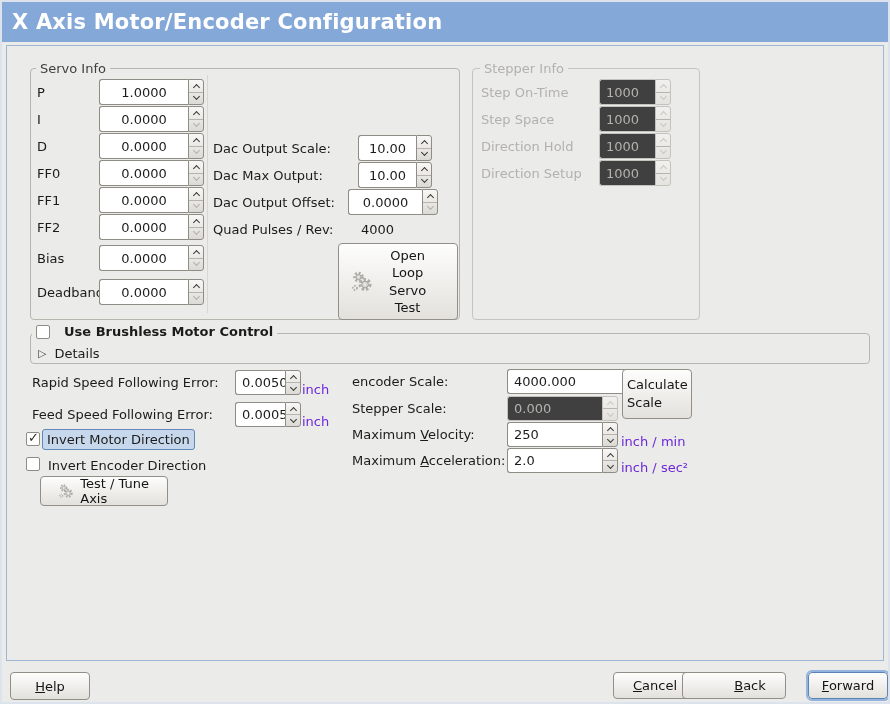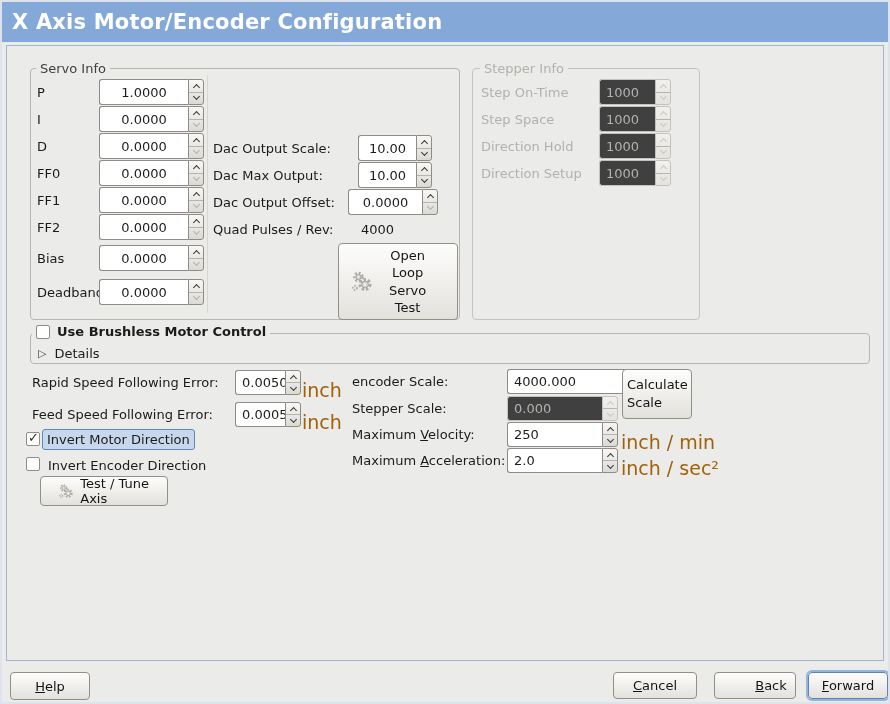--- a/index.html
+++ b/index.html
@@ -63,21 +63,21 @@
         position:relative; flex:none; }
   .cb .tick { position:absolute; left:1px; top:-3px; font-size:13px; color:#2b2b29; }
 
   .hl-label { position:absolute; background:#c8d8ec; border:1px solid #6088b8; border-radius:3px;
               height:21px; display:flex; align-items:center; padding:0 4px; }
 
   .expander { position:absolute; display:flex; align-items:center; gap:8px; }
   .expander .tri { font-size:11px; color:#3a3a38; }
 
   .vdiv { position:absolute; width:1px; background:#d8d6d1; }
-  .unit { font-size:19px; color:#a16207; margin-left:3px; white-space:nowrap;margin-top:14px; }
+  .unit { font-size:13px; color:#6d28d9; margin-left:3px; white-space:nowrap;margin-top:14px; }
 </style>
 </head>
 <body>
 
 <div class="window">
 
   <div class="titlebar">
     <span class="t">X Axis Motor/Encoder Configuration</span>
   </div>
 
@@ -325,21 +325,21 @@
             </div>
             <div class="sb">
               <i class="chv dn"></i>
             </div>
           </div>
       </div>
     </div>
   </div>
 
   <div class="frame" style="left:28px; top:331px; width:840px; height:31px;"></div>
-  <div class="legend" style="left:30px; top:322px; display:flex; align-items:center; gap:7px;">
+  <div class="legend" style="left:30px; top:322px; display:flex; align-items:center; gap:14px;">
     <span class="cb"></span>
     <span class="lbl" style="font-weight:bold;">Use Brushless Motor Control</span>
   </div>
   <div class="expander" style="left:36px; top:344px;">
     <span class="tri">▷</span>
     <span class="lbl">Details</span>
   </div>
 
   <div class="row" style="left:30px; top:368px; height:25px;">
     <span class="lbl" style="width:203px;">Rapid Speed Following Error:</span>
@@ -458,20 +458,20 @@
     </svg>
     <span>Test / Tune Axis</span>
   </div>
 
   <div class="btn" style="left:8px; top:670px; width:80px; height:28px;">
     <span><span class="mn">H</span><span>elp</span></span>
   </div>
   <div class="btn" style="left:611px; top:670px; width:84px; height:27px;">
     <span><span class="mn">C</span><span>ancel</span></span>
   </div>
-  <div class="btn" style="left:712px; top:670px; width:82px; height:27px;padding-left:32px;">
+  <div class="btn" style="left:680px; top:670px; width:104px; height:27px;padding-left:32px;">
     <span><span class="mn">B</span><span>ack</span></span>
   </div>
   <div class="btn focus" style="left:806px; top:670px; width:80px; height:27px;">
     <span><span class="mn">F</span><span>orward</span></span>
   </div>
 
 </div>
 
 </body></html>

